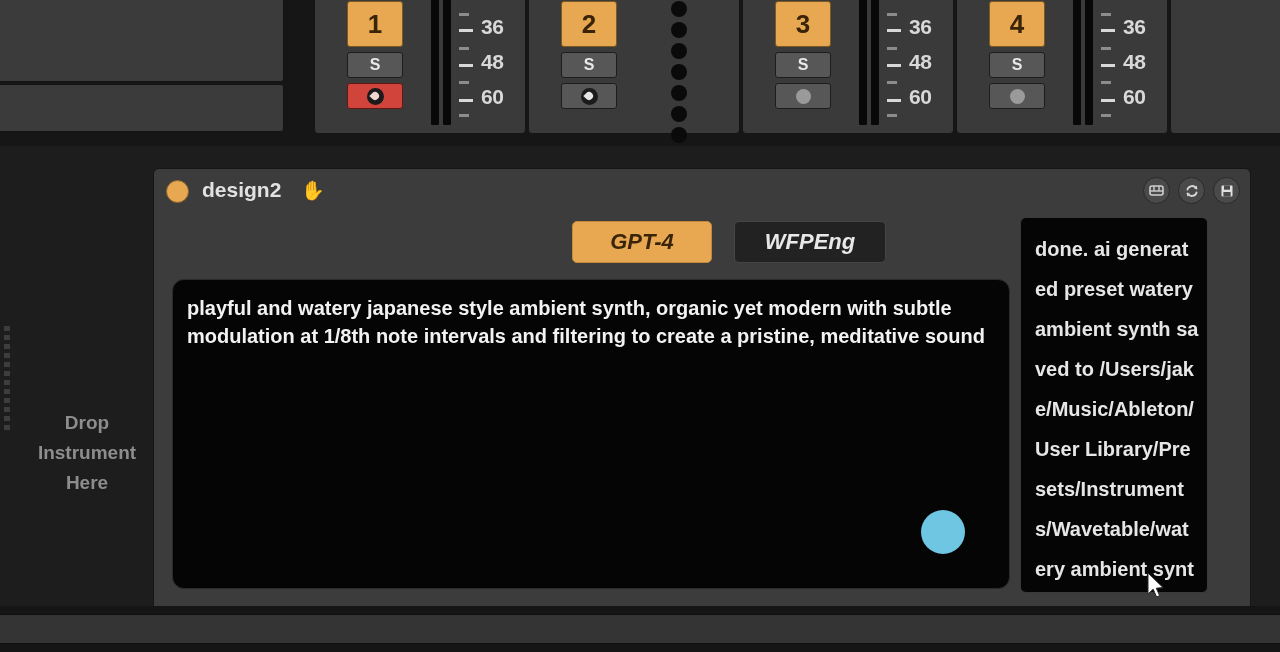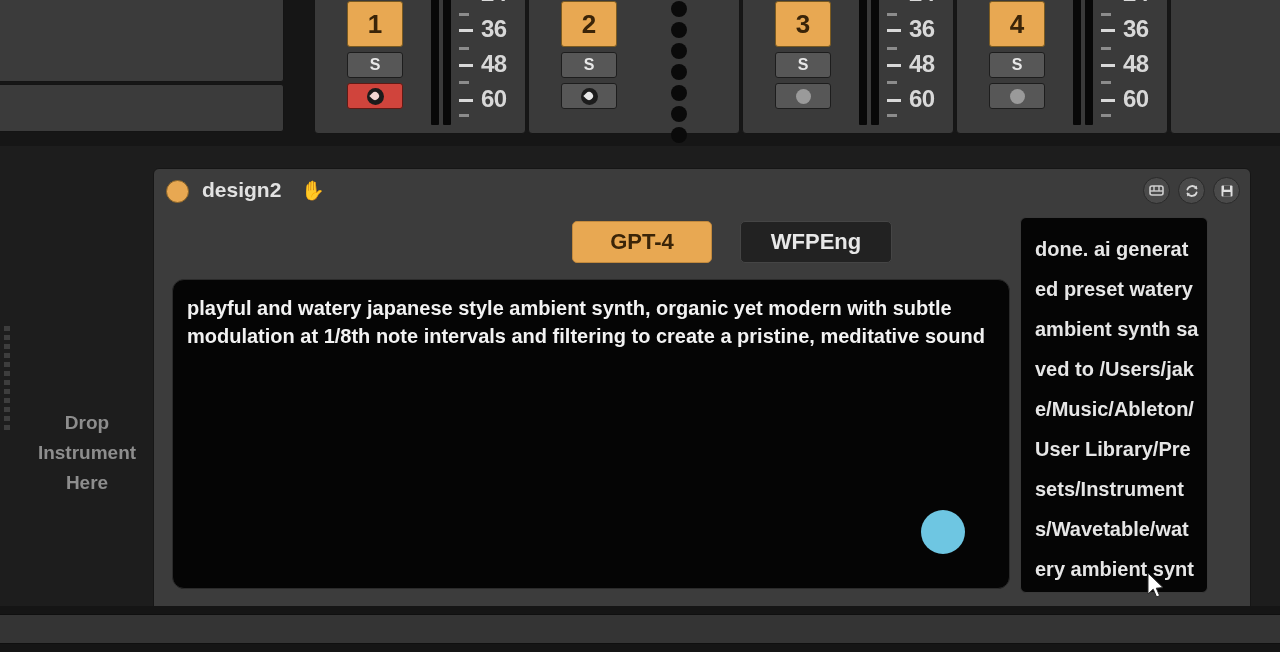--- a/index.html
+++ b/index.html
@@ -89,21 +89,21 @@
   .meter-bars {
     position: absolute; left: 6px; top: 0; width: 22px; height: 140px;
     display: flex; gap: 4px;
   }
   .meter-bars i { display: block; width: 8px; height: 100%; background: #080808; border-radius: 1px; }
   .scale {
     position: absolute; left: 34px; top: -8px; width: 62px; height: 150px;
   }
   .scale .lab {
     position: absolute; left: 22px;
-    color: #d8d8d8; font-size: 24px; font-weight: bold;
+    color: #d8d8d8; font-size: 21px; font-weight: bold;
     letter-spacing: -0.5px;
   }
   .scale .tk {
     position: absolute; left: 0; height: 3px; background: #b9b9b9;
   }
   .scale .tk.maj { width: 14px; background: #d8d8d8; }
   .scale .tk.min { width: 10px; background: #8c8c8c; }
 
   .dotcol {
     position: absolute; top: 6px; width: 16px;
@@ -167,21 +167,21 @@
 
   .dev-body {
     position: absolute; left: 0; top: 44px; right: 0; bottom: 0;
   }
   .title-input {
     position: absolute; left: 18px; top: 8px; width: 390px; height: 46px;
     background: #0a0a0a; border: 1px solid #2e2e2e; border-radius: 5px;
     color: #f0f0f0; font-size: 21px; font-weight: bold;
     display: flex; align-items: center; padding-left: 12px;
   }
-  .model-btns { position: absolute; left: 418px; top: 8px; display: flex; gap: 28px; }
+  .model-btns { position: absolute; left: 418px; top: 8px; display: flex; gap: 22px; font-style: italic; }
   .mbtn {
     height: 42px; padding: 0 22px;
     background: #222; border: 1px solid #454545; border-radius: 5px;
     color: #e8e8e8; font-size: 22px; font-weight: bold;
     display: flex; align-items: center; justify-content: center;
   }
   .mbtn.active {
     background: #e8a852; border-color: #c2893d; color: #3a2408;
   }
   .mbtn.m1 { width: 140px; padding: 0; }

